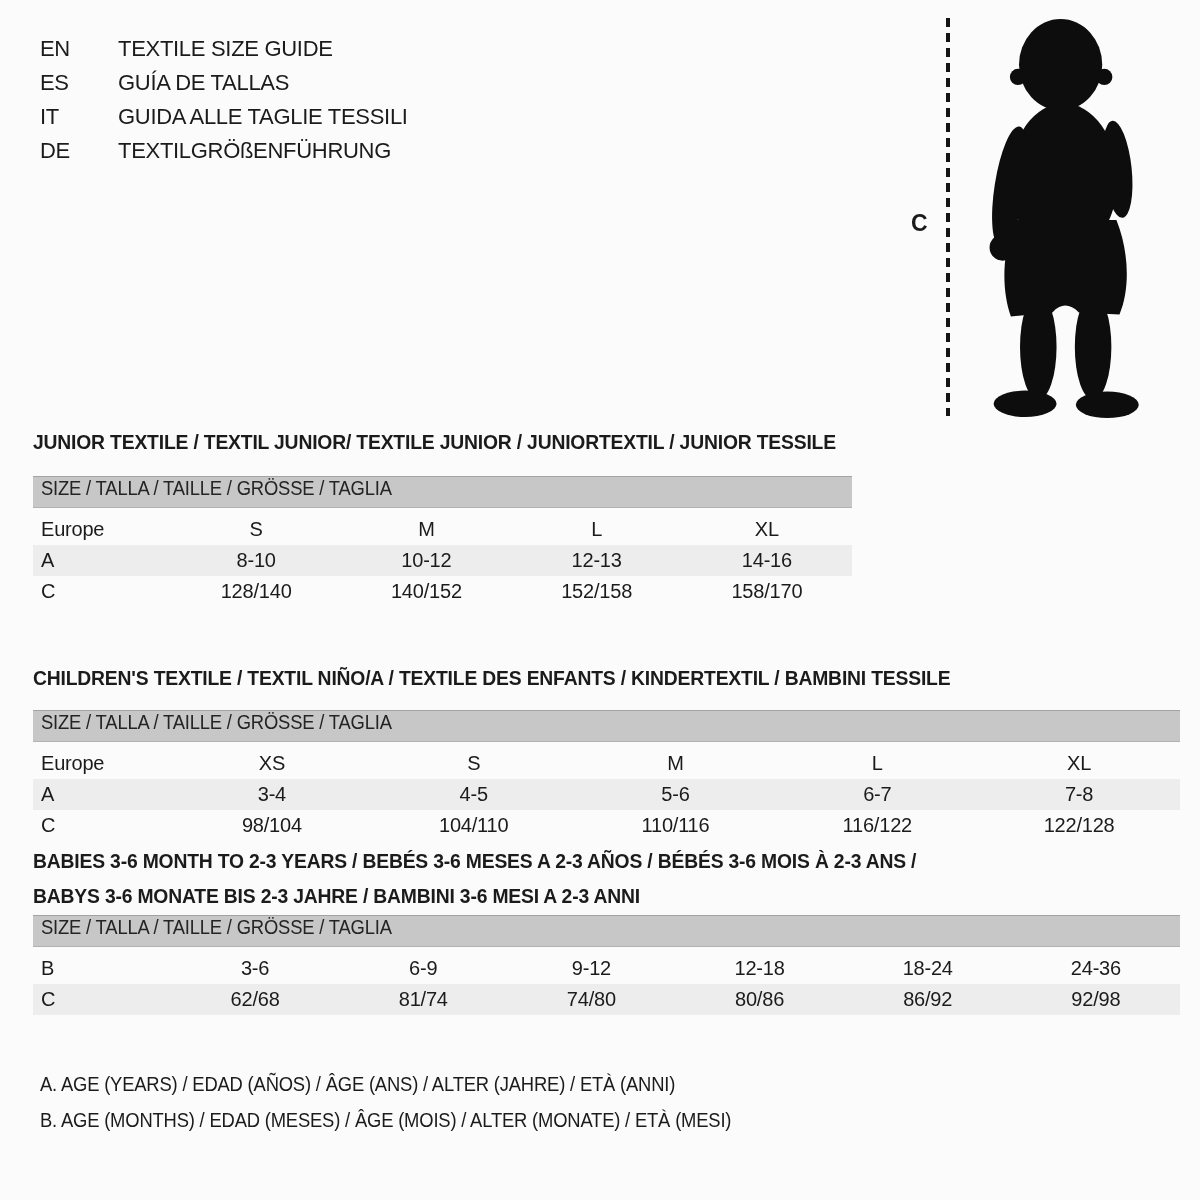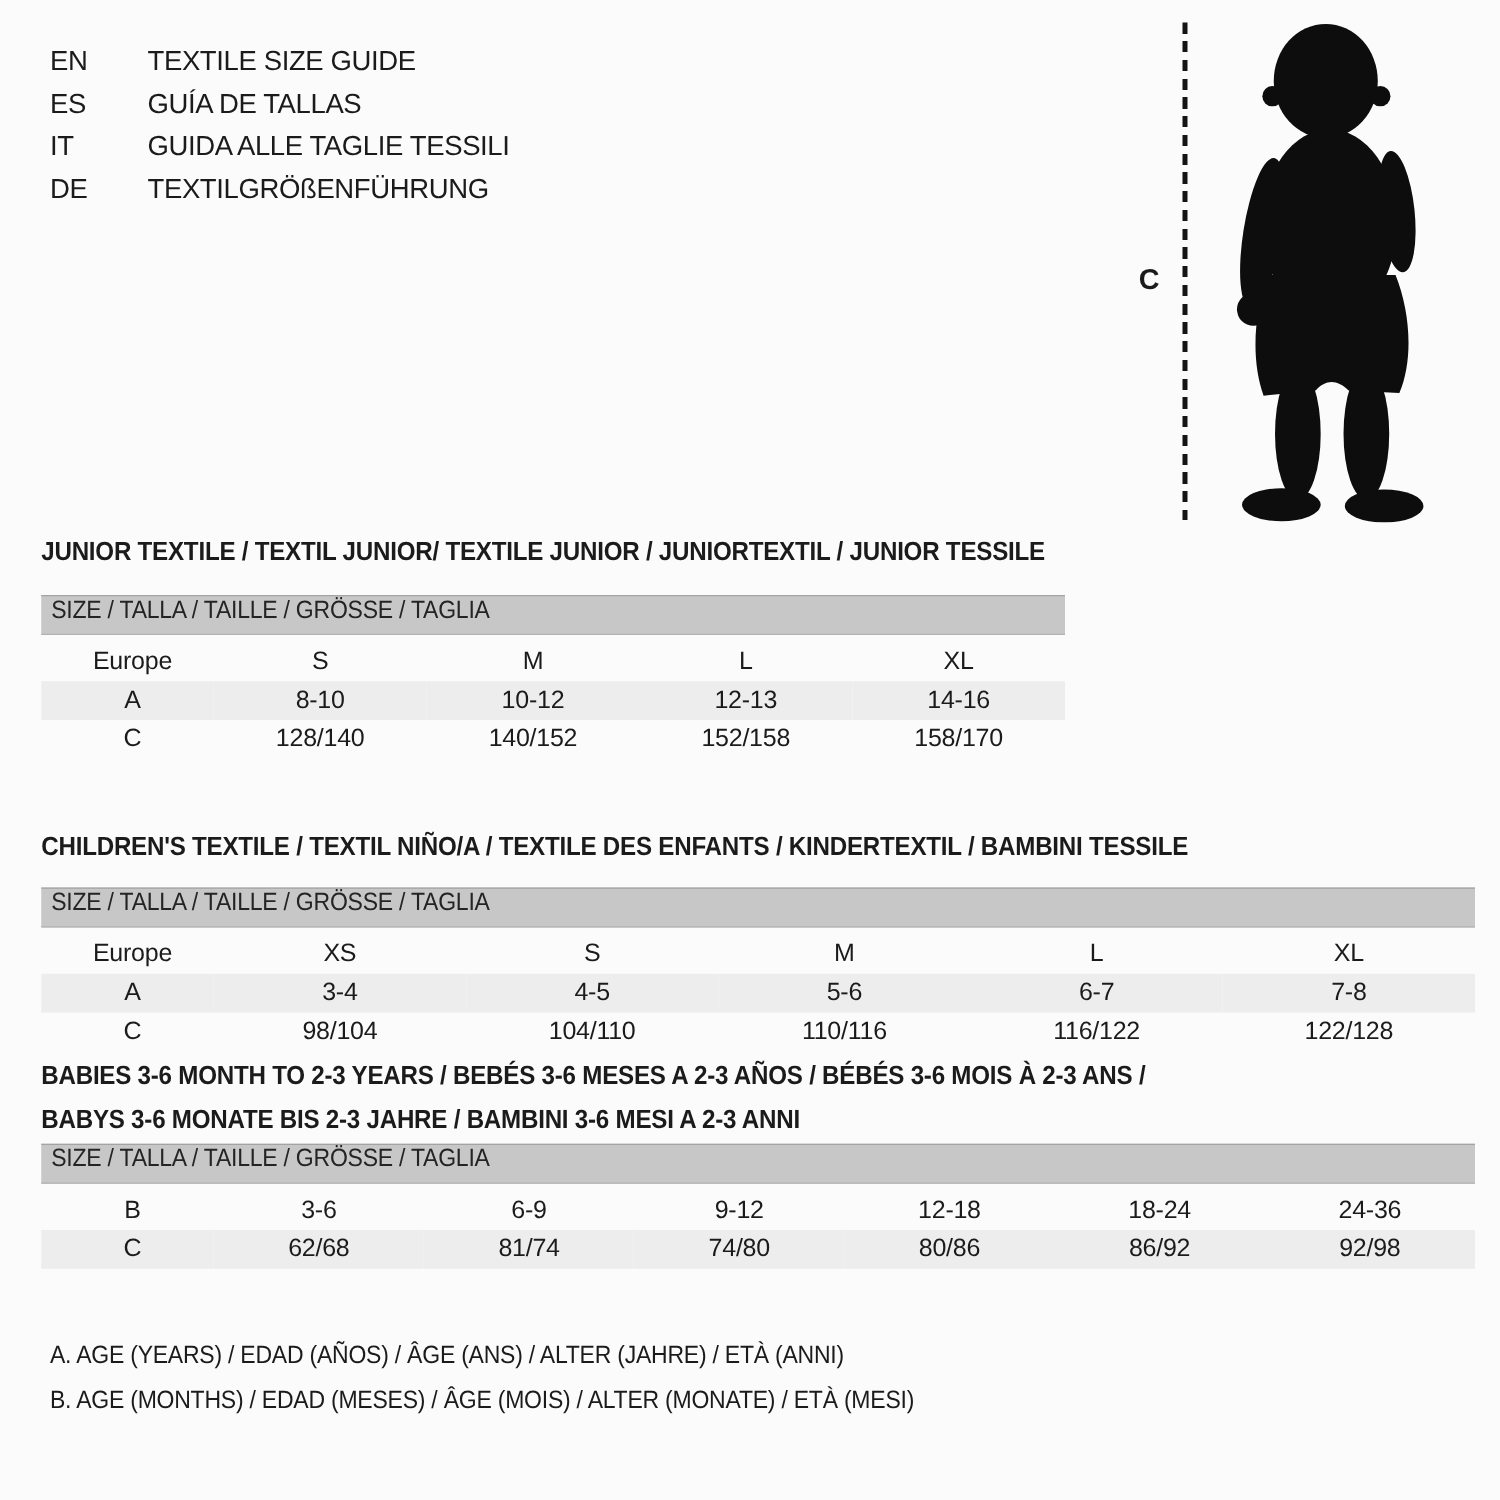--- a/index.html
+++ b/index.html
@@ -33,21 +33,21 @@
   .section-title{font-weight:bold;font-size:21px;line-height:24px;letter-spacing:-0.2px;margin-bottom:22px}
   #sec-children .section-title{margin-bottom:20px}
   #sec-babies .section-title{line-height:35px;margin-bottom:2px}
   .size-header{
     height:32px;background:#c7c7c7;border-top:1px solid #a3a3a3;border-bottom:1px solid #b2b2b2;
     box-sizing:border-box;display:flex;padding-left:8px;
     font-size:20px;color:#242424;margin-bottom:6px;letter-spacing:-0.2px;
   }
   table.size-table{border-collapse:collapse;table-layout:fixed;width:100%}
   table.size-table td{height:31px;padding:0;text-align:center;font-size:20px;letter-spacing:-0.2px}
-  table.size-table td.row-label{width:130px;text-align:center;padding-left:8px}
+  table.size-table td.row-label{width:130px;text-align:left;padding-left:8px}
   table.size-table tbody tr:nth-child(2){background:#ededed}
 
   
   .footnotes{position:absolute;left:40px;top:1066px}
   .footnote{font-weight:normal;font-size:20px;line-height:36px;letter-spacing:-0.2px;white-space:nowrap}
 </style>
 </head>
 <body>
 
 <div>

